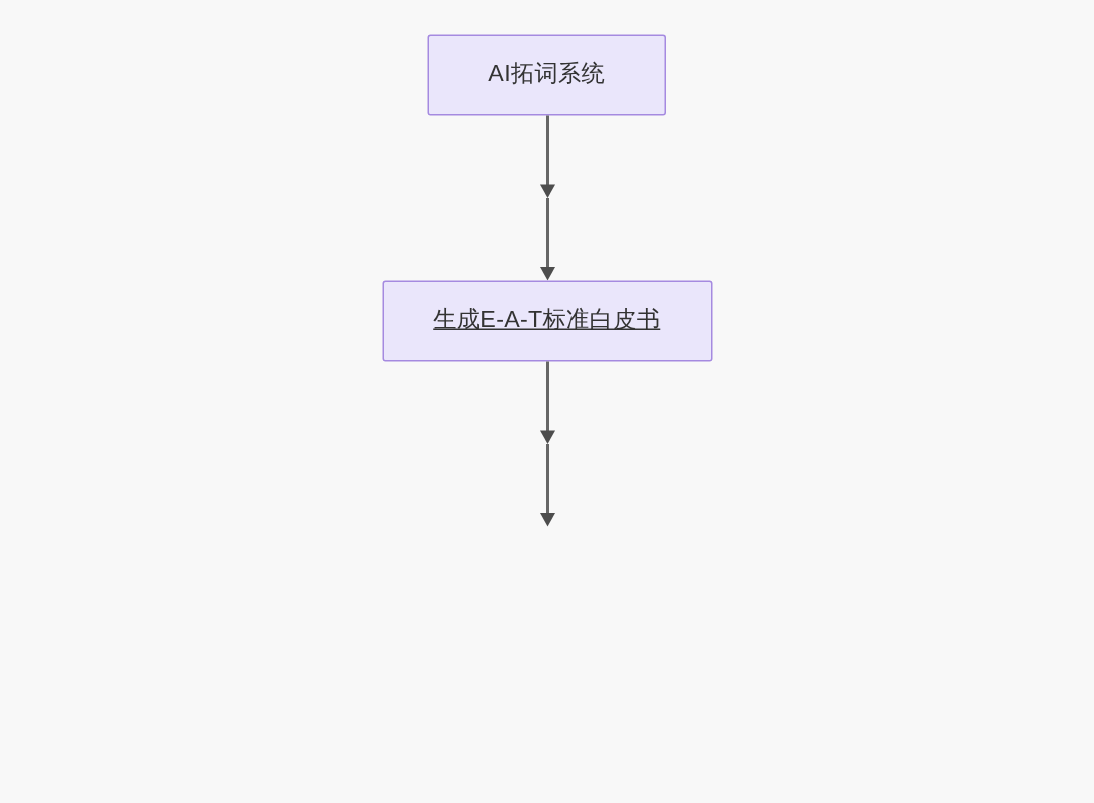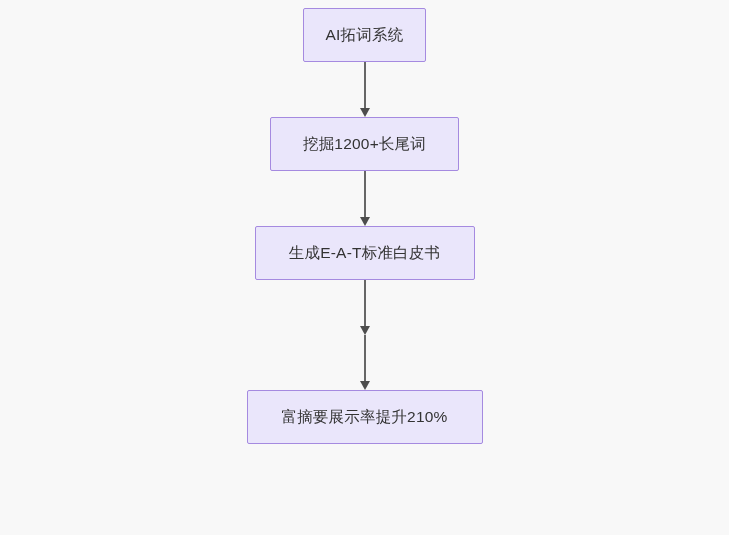--- a/index.html
+++ b/index.html
@@ -43,23 +43,23 @@
     letter-spacing: 0.2px;
     display: flex;
     align-items: center;
     justify-content: center;
     text-align: center;
     white-space: nowrap;
     height: 54px;
     position: relative;
   }
 
-  .node-n1 { width: 123px; margin-top: 8px; }
+  .node-n1 { width: 159px; margin-top: 23px; }
   .node-n2 { width: 189px; }
-  .node-n3 { width: 220px; }
+  .node-n3 { width: 220px; text-decoration: underline; }
   .node-n4 { width: 212px; }
   .node-n5 { width: 236px; }
 
   .connector {
     width: 18px;
     height: 55px;
     position: relative;
     display: flex;
     justify-content: center;
   }
@@ -88,23 +88,20 @@
 
     <div class="node node-n1">
       <span>AI拓词系统</span>
     </div>
 
     <div class="connector">
       <div class="line"></div>
       <div class="head"></div>
     </div>
 
-    <div class="node node-n2">
-      <span>挖掘1200+长尾词</span>
-    </div>
 
     <div class="connector">
       <div class="line"></div>
       <div class="head"></div>
     </div>
 
     <div class="node node-n3">
       <span>生成E-A-T标准白皮书</span>
     </div>
 
@@ -112,18 +109,15 @@
       <div class="line"></div>
       <div class="head"></div>
     </div>
 
 
     <div class="connector">
       <div class="line"></div>
       <div class="head"></div>
     </div>
 
-    <div class="node node-n5">
-      <span>富摘要展示率提升210%</span>
-    </div>
 
   </div>
 </div>
 
 </body></html>

